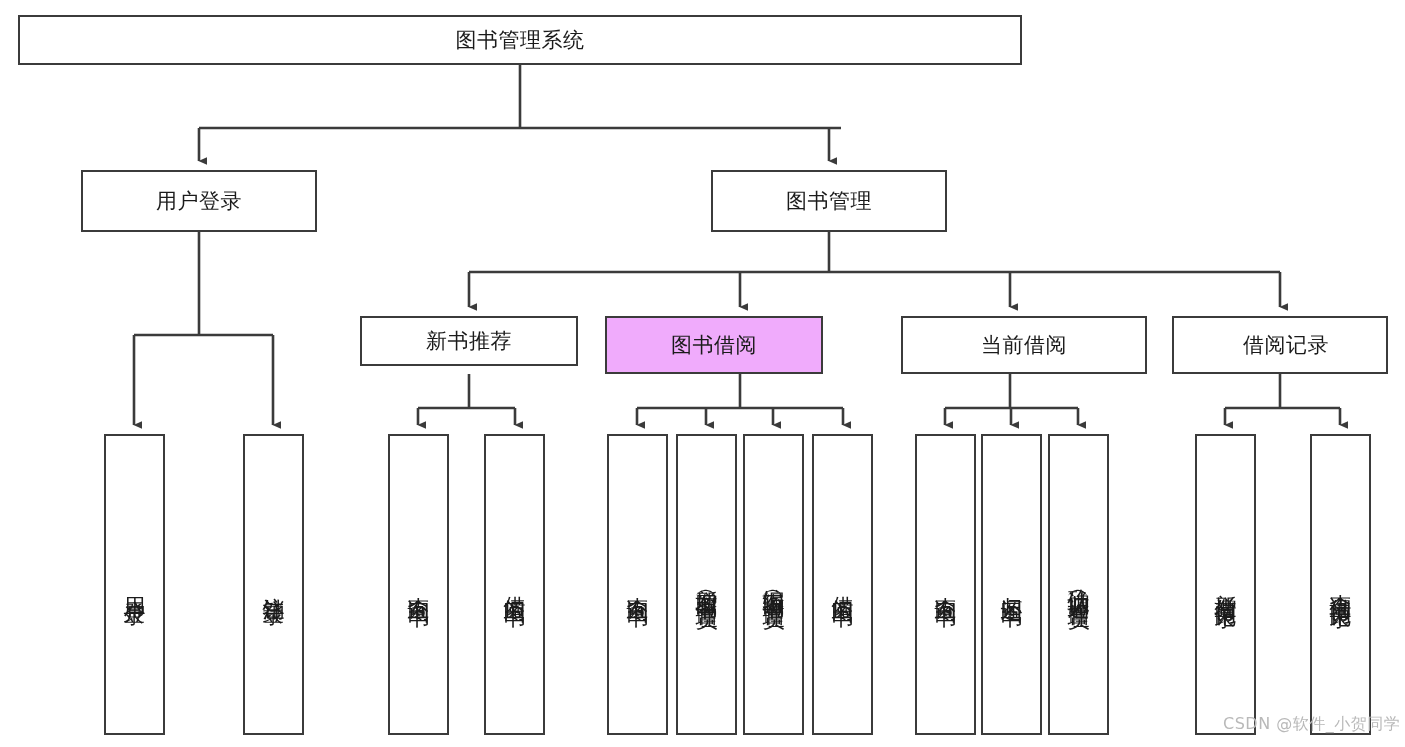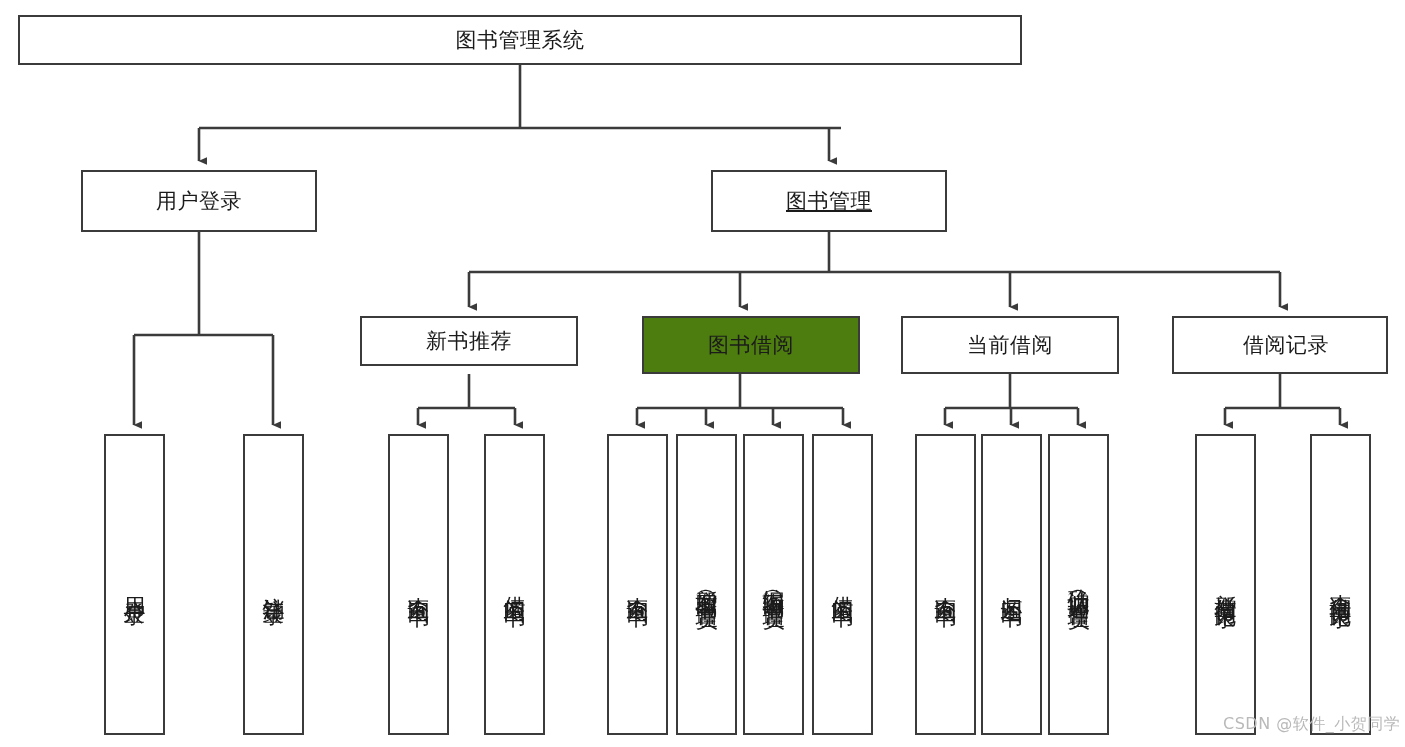--- a/index.html
+++ b/index.html
@@ -131,31 +131,31 @@
     </g>
   </svg>
 
   <div class="node" style="left: 18px; top: 15px; width: 1004px; height: 50px; border-color: rgb(59, 59, 59); background: rgb(255, 255, 255);">
     <span class="node-label" style="color: rgb(27, 27, 27);">图书管理系统</span>
   </div>
 
   <div class="node" style="left: 81px; top: 170px; width: 236px; height: 62px; border-color: rgb(59, 59, 59); background: rgb(255, 255, 255);">
     <span class="node-label" style="color: rgb(27, 27, 27);">用户登录</span>
   </div>
-  <div class="node" style="left: 711px; top: 170px; width: 236px; height: 62px; border-color: rgb(59, 59, 59); background: rgb(255, 255, 255); text-decoration: underline;">
+  <div class="node" style="left: 711px; top: 170px; width: 236px; height: 62px; border-color: rgb(59, 59, 59); background: rgb(255, 255, 255);">
     <span class="node-label" style="color: rgb(27, 27, 27);">图书管理</span>
   </div>
 
   <div class="node" style="left: 360px; top: 316px; width: 218px; height: 50px; border-color: rgb(59, 59, 59); background: rgb(255, 255, 255);">
     <span class="node-label" style="color: rgb(27, 27, 27);">新书推荐</span>
   </div>
-  <div class="node" style="left: 642px; top: 316px; width: 218px; height: 58px; border-color: rgb(59, 59, 59); background: #4d7c0f;">
+  <div class="node" style="left: 605px; top: 316px; width: 218px; height: 58px; border-color: rgb(59, 59, 59); background: #f0abfc;">
     <span class="node-label" style="color: rgb(27, 27, 27);">图书借阅</span>
   </div>
-  <div class="node" style="left: 901px; top: 316px; width: 218px; height: 58px; border-color: rgb(59, 59, 59); background: rgb(255, 255, 255);">
+  <div class="node" style="left: 901px; top: 316px; width: 246px; height: 58px; border-color: rgb(59, 59, 59); background: rgb(255, 255, 255);">
     <span class="node-label" style="color: rgb(27, 27, 27);">当前借阅</span>
   </div>
   <div class="node" style="left: 1172px; top: 316px; width: 216px; height: 58px; border-color: rgb(59, 59, 59); background: rgb(255, 255, 255); padding-left: 12px;">
     <span class="node-label" style="color: rgb(27, 27, 27);">借阅记录</span>
   </div>
 
   <div class="node vertical" style="left: 104px; top: 434px; width: 61px; height: 301px; border-color: rgb(59, 59, 59); background: rgb(255, 255, 255);">
     <span class="node-label" style="color: rgb(27, 27, 27);">用户登录</span>
   </div>
   <div class="node vertical" style="left: 243px; top: 434px; width: 61px; height: 301px; border-color: rgb(59, 59, 59); background: rgb(255, 255, 255);">

